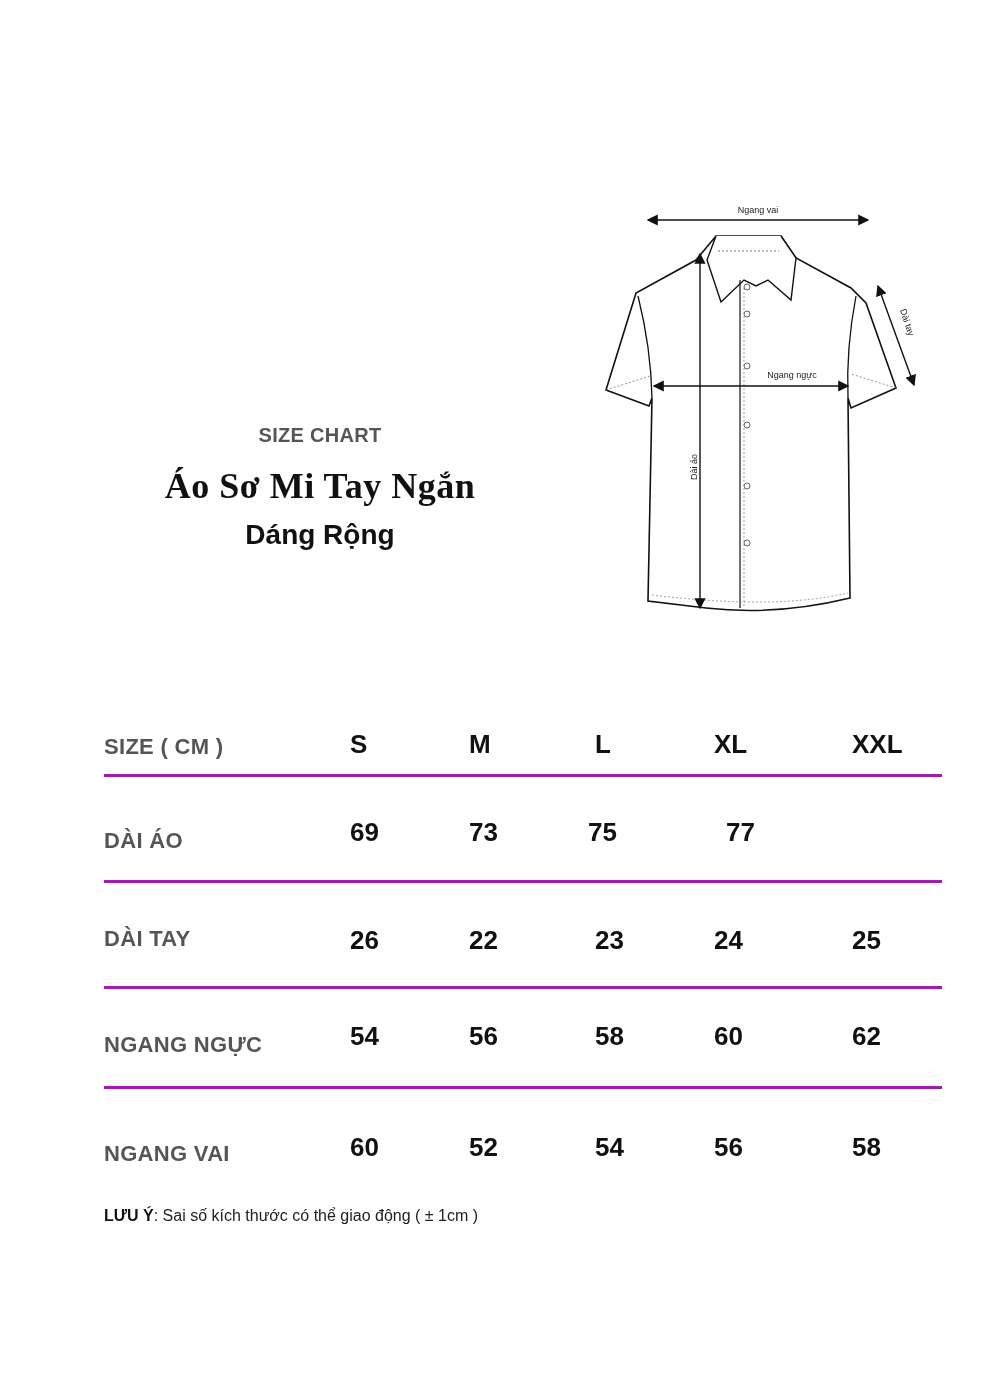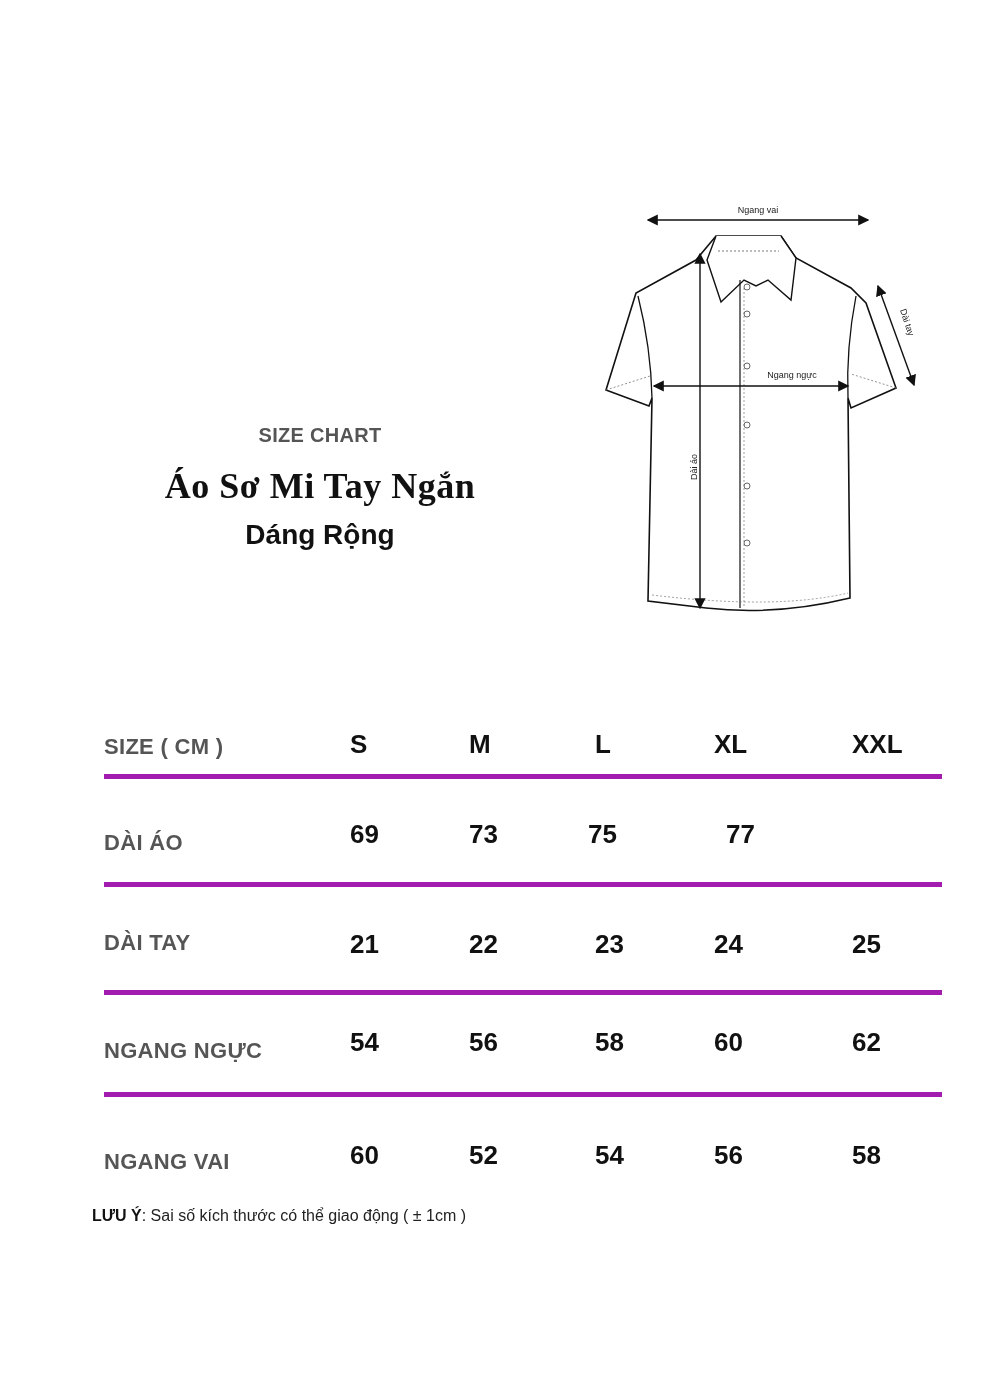--- a/index.html
+++ b/index.html
@@ -5,33 +5,33 @@
     html, body { margin: 0; padding: 0; background: #ffffff; }
     body { width: 1000px; height: 1400px; position: relative; overflow: hidden;
            font-family: "Liberation Sans", "DejaVu Sans", sans-serif; color: #111; }
     .heading-block { position: absolute; left: 140px; top: 388px; width: 360px; text-align: center; }
     .kicker { font-size: 20px; font-weight: 700; color: #555; letter-spacing: 0.3px; margin-top: 36px; }
     .title { margin-top: 18px; font-size: 36px; font-weight: 700; color: #111; letter-spacing: 0.5px; font-family: Liberation Serif, serif; }
     .subtitle { margin-top: 12px; font-size: 28px; font-weight: 700; color: #111; }
     .diagram { position: absolute; left: 596px; top: 198px; width: 330px; height: 420px; }
     .diagram svg { width: 100%; height: 100%; }
     .table { position: absolute; left: 104px; top: 722px; width: 838px; }
-    .row { position: relative; display: flex; align-items: flex-end; border-bottom: 5px solid #a21caf; }
+    .row { position: relative; display: flex; align-items: flex-end; border-bottom: 3px solid #a21caf; }
     .row.last { border-bottom: none; }
     .row .label { width: 246px; font-size: 22px; font-weight: 700; color: #555; letter-spacing: 0.3px; }
     .row .cell { font-size: 26px; font-weight: 700; color: #111; }
     .c0 { width: 119px; } .c1 { width: 126px; } .c2 { width: 119px; } .c3 { width: 138px; } .c4 { width: 90px; }
     .row.head { height: 52px; }
     .row.head .label, .row.head .cell { padding-bottom: 14px; }
     .row.r1 { height: 103px; } .row.r2 { height: 103px; } .row.r3 { height: 97px; } .row.r4 { height: 90px; }
     .row.r1 .label { padding-bottom: 26px; } .row.r1 .cell { padding-bottom: 32px; }
     .row.r2 .label { padding-bottom: 34px; } .row.r2 .cell { padding-bottom: 30px; }
     .row.r3 .label { padding-bottom: 28px; } .row.r3 .cell { padding-bottom: 34px; }
     .row.r4 .label { padding-bottom: 12px; } .row.r4 .cell { padding-bottom: 16px; }
-    .note { position: absolute; left: 92px; top: 1207px; font-size: 16px; color: #222; }
+    .note { position: absolute; left: 104px; top: 1207px; font-size: 16px; color: #222; }
     .note b { font-weight: 700; color: #111; }
   </style>
 </head>
 <body>
 
 <div class="heading-block">
   <div class="kicker">SIZE CHART</div>
   <div class="title">Áo Sơ Mi Tay Ngắn</div>
   <div class="subtitle">Dáng Rộng</div>
 </div>
@@ -95,21 +95,21 @@
   </div>
   <div class="row r1">
     <div class="label">DÀI ÁO</div>
     <div class="cell c0">69</div>
     <div class="cell c2">73</div>
     <div class="cell c3">75</div>
     <div class="cell c4">77</div>
   </div>
   <div class="row r2">
     <div class="label">DÀI TAY</div>
-    <div class="cell c0">21</div>
+    <div class="cell c0">26</div>
     <div class="cell c1">22</div>
     <div class="cell c2">23</div>
     <div class="cell c3">24</div>
     <div class="cell c4">25</div>
   </div>
   <div class="row r3">
     <div class="label">NGANG NGỰC</div>
     <div class="cell c0">54</div>
     <div class="cell c1">56</div>
     <div class="cell c2">58</div>

